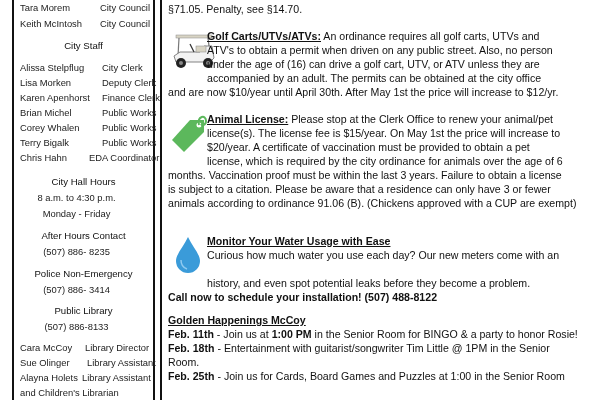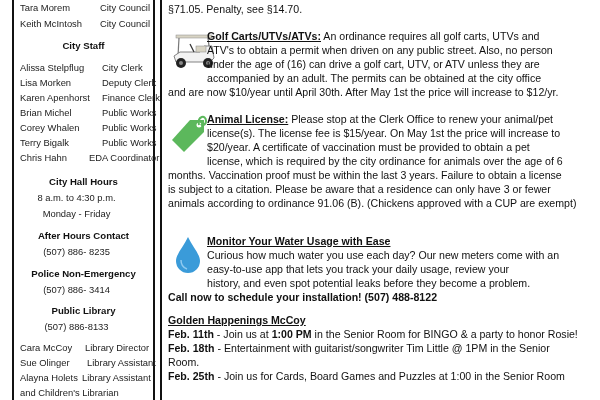--- a/index.html
+++ b/index.html
@@ -5,21 +5,21 @@
   html, body { margin:0; padding:0; }
   body { width:600px; height:400px; overflow:hidden; background:#ffffff; position:relative; color:#111; }
   .sidebar {
     position:absolute; left:12px; top:-4px; width:139px; height:420px;
     border-left:2px solid #111; border-right:2px solid #111;
     font-family:"Liberation Sans", sans-serif; font-size:9.4px; color:#222;
   }
   .srow { position:absolute; left:6px; width:130px; height:14px; white-space:nowrap; }
   .srow .n { position:absolute; left:0; }
   .srow .r { position:absolute; }
-  .shead { position:absolute; left:0; width:139px; text-align:center; font-weight:bold; font-size:9.6px; color:#111; }
+  .shead { position:absolute; left:0; width:139px; text-align:center; font-weight:normal; font-size:9.6px; color:#111; }
   .sline { position:absolute; left:0; width:125px; text-align:center; font-size:9.4px; }
   .main {
     position:absolute; left:160px; top:-4px; width:440px; height:410px;
     border-left:2px solid #111;
     font-family:"Liberation Sans", sans-serif; font-size:10.6px; color:#111; line-height:14.4px;
   }
   .line { position:absolute; left:6px; white-space:nowrap; }
   .ind { left:45px; }
   .u { text-decoration:underline; font-weight:bold; }
   .b { font-weight:bold; }
@@ -138,21 +138,20 @@
   <div class="line" style="top:200px">animals according to ordinance 91.06 (B).  (Chickens approved with a CUP are exempt)</div>
 
   <svg class="icon" style="left:12px;top:240px" width="28" height="38" viewBox="0 0 28 38">
     <path d="M14 1 C 10 10, 2 18, 2 25 A 12 12 0 0 0 26 25 C 26 18, 18 10, 14 1 Z" fill="#3a9bd9"></path>
     <path d="M7 24 C 7 29, 10 32, 13 33" fill="none" stroke="#8fcaf0" stroke-width="1.5"></path>
   </svg>
   <div class="line ind" style="top:238px">
     <span class="u">Monitor Your Water Usage with Ease</span>
   </div>
   <div class="line ind" style="top:252px">Curious how much water you use each day? Our new meters come with an</div>
-  <div class="line ind" style="top:266px">easy-to-use app that lets you track your daily usage, review your</div>
   <div class="line ind" style="top:280px">history, and even spot potential leaks before they become a problem.</div>
   <div class="line b" style="top:294px">Call now to schedule your installation! (507) 488-8122</div>
 
   <div class="line" style="top:317px">
     <span class="u">Golden Happenings McCoy</span>
   </div>
   <div class="line" style="top:331px">
     <span class="b">Feb. 11th</span><span> - Join us at </span><span class="b">1:00 PM</span><span> in the Senior Room for BINGO &amp; a party to honor Rosie!</span>
   </div>
   <div class="line" style="top:345px">

